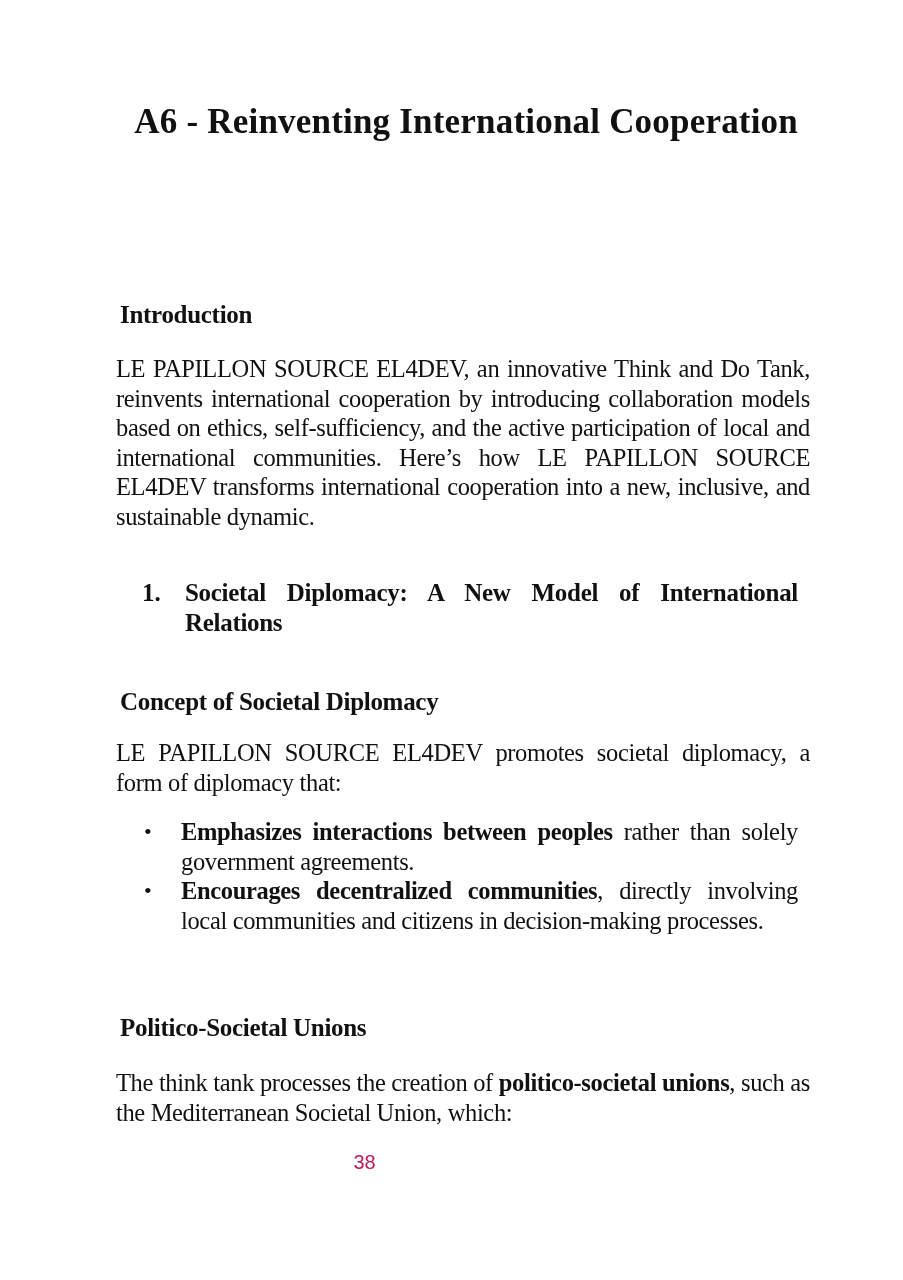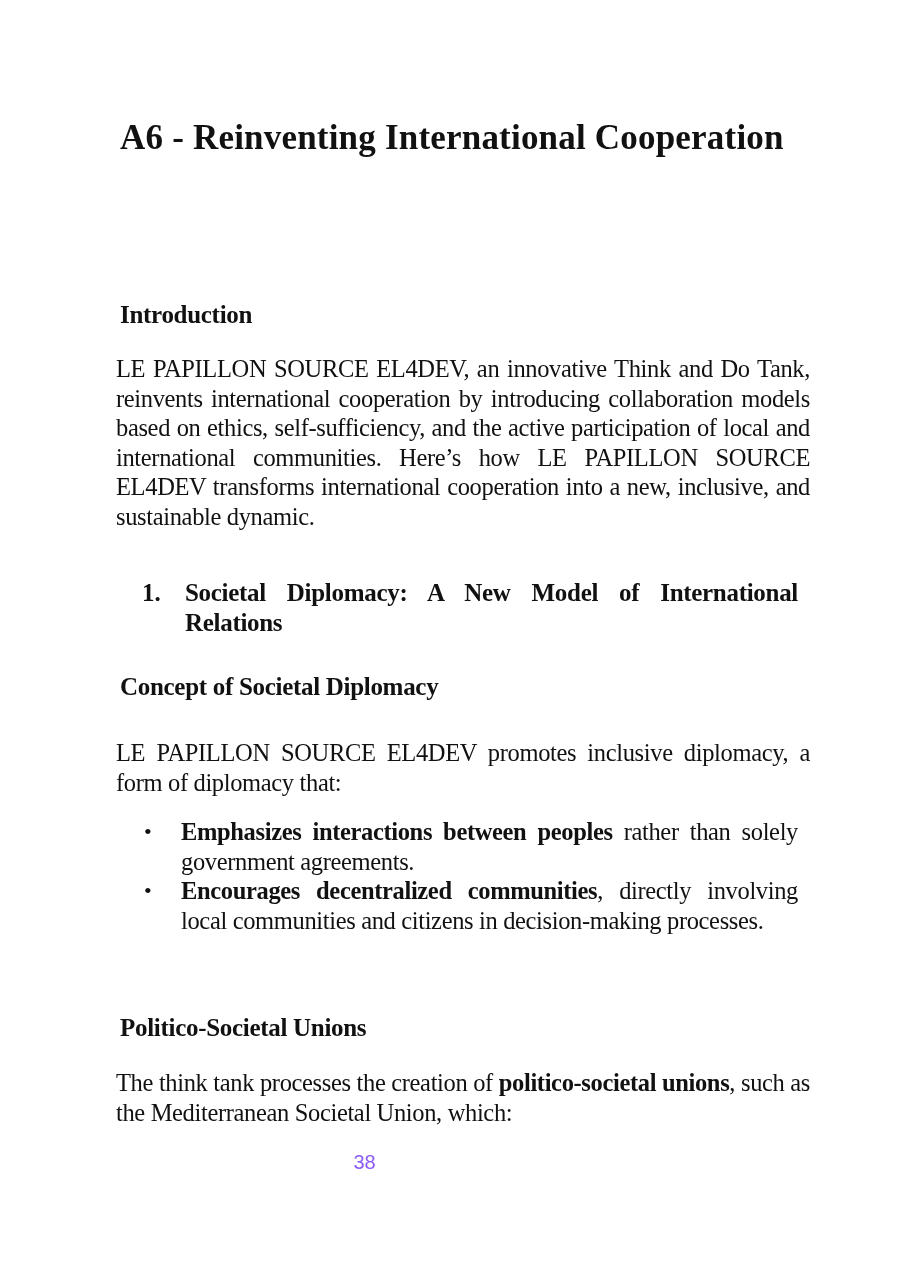--- a/index.html
+++ b/index.html
@@ -19,25 +19,26 @@
       position: absolute;
       left: 104px;
       top: 0;
       width: 694px;
     }
     .chapter-title {
       position: absolute;
       top: 100px;
       left: 0;
       width: 694px;
-      margin: 16px;
+      margin: 0;
       font-size: 35px;
       line-height: 44px;
       font-weight: bold;
       letter-spacing: 0.2px;
+      text-align: right;
     }
     .section-heading {
       position: absolute;
       left: 0;
       margin: 16px;
       font-size: 25px;
       line-height: 30px;
       font-weight: bold;
       letter-spacing: -0.3px;
     }
@@ -100,42 +101,42 @@
     }
     .page-number {
       position: absolute;
       top: 1150px;
       left: 0;
       width: 729px;
       text-align: center;
       font-family: "Liberation Sans", "DejaVu Sans", sans-serif;
       font-size: 20px;
       line-height: 24px;
-      color: #8b5cf6;
+      color: #be185d;
     }
   </style>
 </head>
 <body>
 
 <div class="page">
 
   <h1 class="chapter-title">A6 - Reinventing International Cooperation</h1>
 
   <h2 class="section-heading" style="top:284px;">Introduction</h2>
 
   <p class="para" style="top:342px;">LE PAPILLON SOURCE EL4DEV, an innovative Think and Do Tank, reinvents international cooperation by introducing collaboration models based on ethics, self-sufficiency, and the active participation of local and international communities. Here’s how LE PAPILLON SOURCE EL4DEV transforms international cooperation into a new, inclusive, and sustainable dynamic.</p>
 
   <div class="numbered-item" style="top:578px;">
     <span class="num">1.</span>
     <span class="text">Societal Diplomacy: A New Model of International Relations</span>
   </div>
 
-  <h2 class="section-heading" style="top:656px;">Concept of Societal Diplomacy</h2>
+  <h2 class="section-heading" style="top:671px;">Concept of Societal Diplomacy</h2>
 
-  <p class="para" style="top:726px;">LE PAPILLON SOURCE EL4DEV promotes inclusive diplomacy, a form of diplomacy that:</p>
+  <p class="para" style="top:726px;">LE PAPILLON SOURCE EL4DEV promotes societal diplomacy, a form of diplomacy that:</p>
 
   <ul class="bullet-list" style="top:817px;">
     <li class="bullet-item">
       <span class="bullet">•</span>
       <span class="bold">Emphasizes interactions between peoples</span><span> rather than solely government agreements.</span>
     </li>
     <li class="bullet-item">
       <span class="bullet">•</span>
       <span class="bold">Encourages decentralized communities</span><span>, directly involving local communities and citizens in decision-making processes.</span>
     </li>

